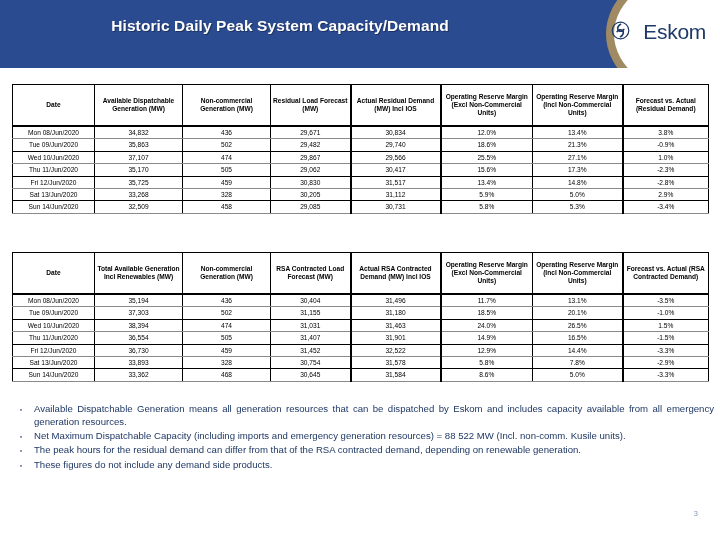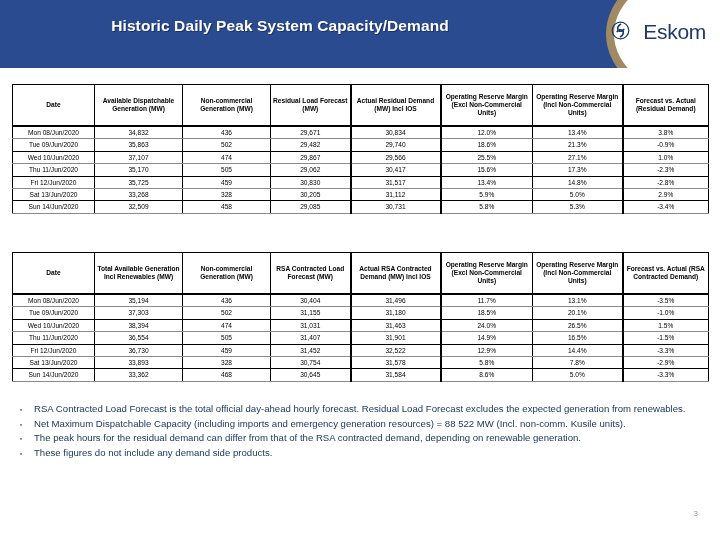--- a/index.html
+++ b/index.html
@@ -371,21 +371,21 @@
           <td>5.0%</td>
           <td class=" sep-l">-3.3%</td>
         </tr>
       </tbody>
   </table>
 </div>
 
 <div class="notes" id="notes-list">
     <div class="note-row">
       <div class="note-bullet">▪</div>
-      <div class="note-text">RSA Contracted Load Forecast is the total official day-ahead hourly forecast. Residual Load Forecast excludes the expected generation from renewables.</div>
+      <div class="note-text">Available Dispatchable Generation means all generation resources that can be dispatched by Eskom and includes capacity available from all emergency generation resources.</div>
     </div>
     <div class="note-row">
       <div class="note-bullet">▪</div>
       <div class="note-text">Net Maximum Dispatchable Capacity (including imports and emergency generation resources) = 88 522 MW (Incl. non-comm. Kusile units).</div>
     </div>
     <div class="note-row">
       <div class="note-bullet">▪</div>
       <div class="note-text">The peak hours for the residual demand can differ from that of the RSA contracted demand, depending on renewable generation.</div>
     </div>
     <div class="note-row">

